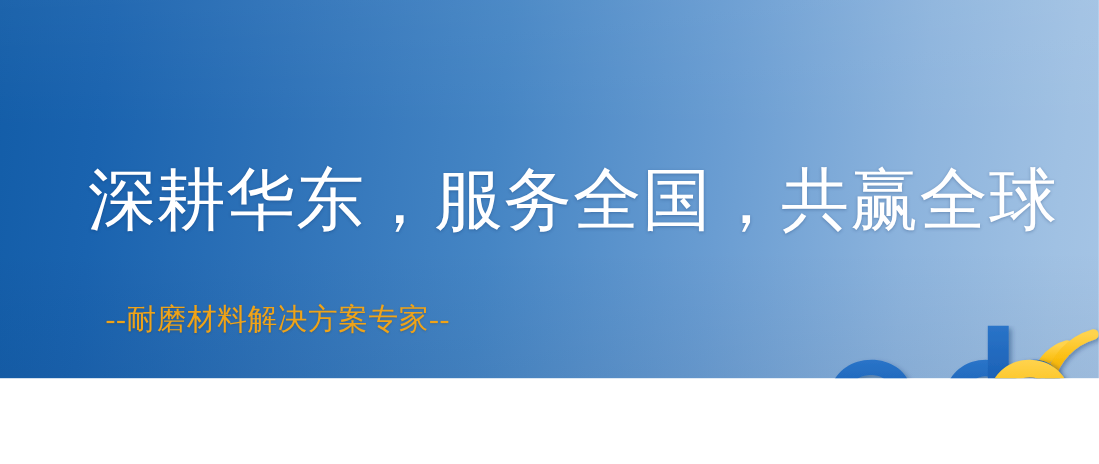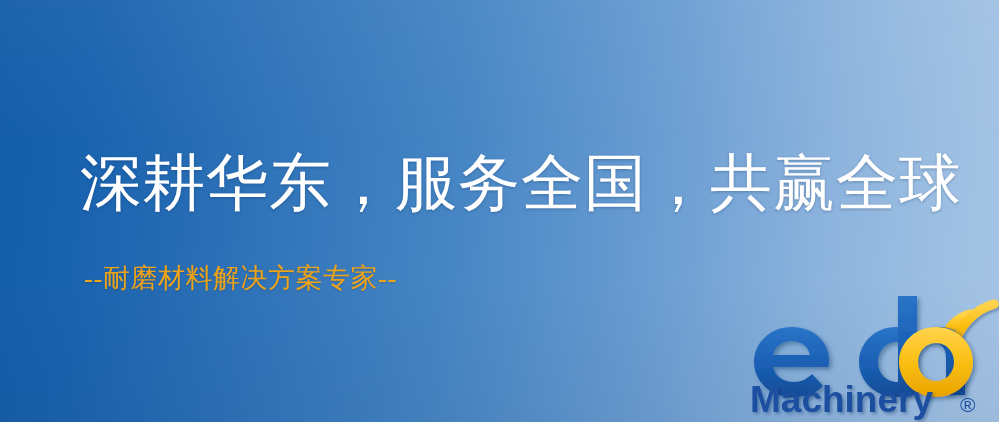--- a/index.html
+++ b/index.html
@@ -4,21 +4,21 @@
 <style>
   html, body {
     margin: 0;
     padding: 0;
     background: #ffffff;
   }
 
   #banner {
     position: relative;
     width: 999px;
-    height: 422px;
+    height: 344px;
     overflow: hidden;
     font-family: "Liberation Sans", sans-serif;
     
     background: linear-gradient(96deg,
         #135DA8 0%,
         #1A63AF 10%,
         #2E72B8 26%,
         #4585C4 45%,
         #6A9DD2 65%,
         #8DB4DD 82%,
@@ -54,21 +54,21 @@
     white-space: nowrap;
     text-shadow: 0 1px 3px rgba(10,40,90,0.30);
     z-index: 3;
   }
 
   
   .subtitle {
     position: absolute;
     left: 84px;
     top: 265px;
-    margin: 0;
+    margin: 12px;
     color: #EFA318;
     font-family: "Liberation Serif", "DejaVu Serif", serif;
     font-size: 27px;
     line-height: 1;
     font-weight: 400;
     letter-spacing: 0.5px;
     white-space: nowrap;
     text-shadow: 0 1px 2px rgba(60,40,0,0.22);
     z-index: 3;
   }

